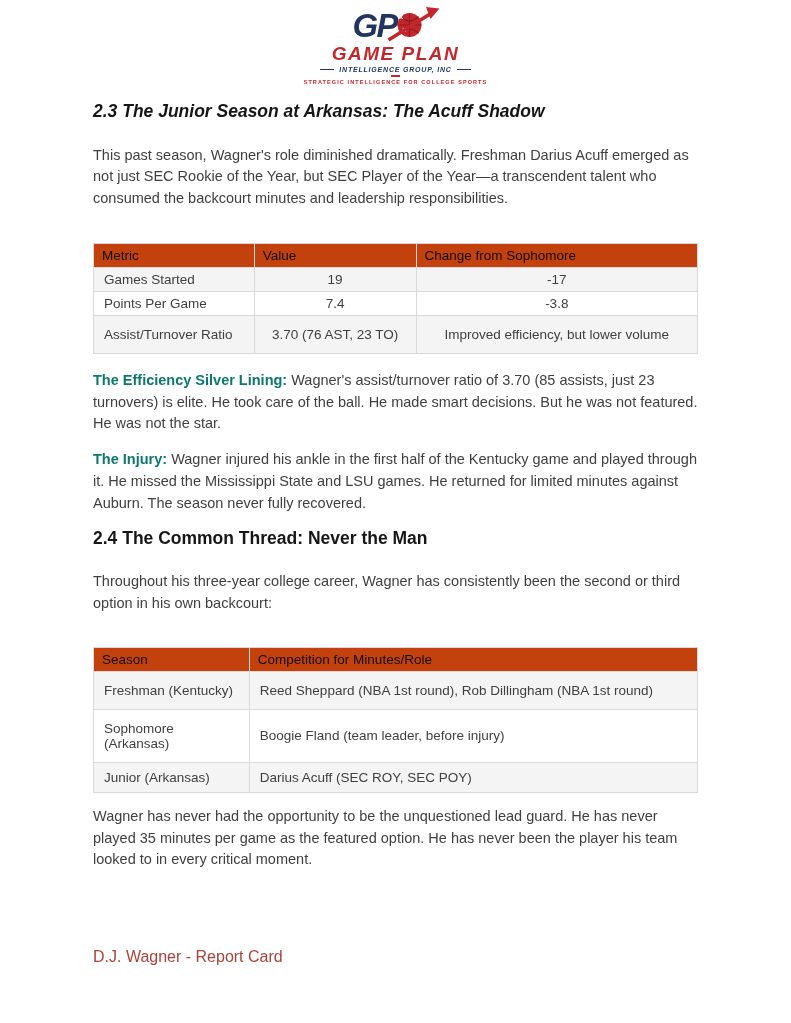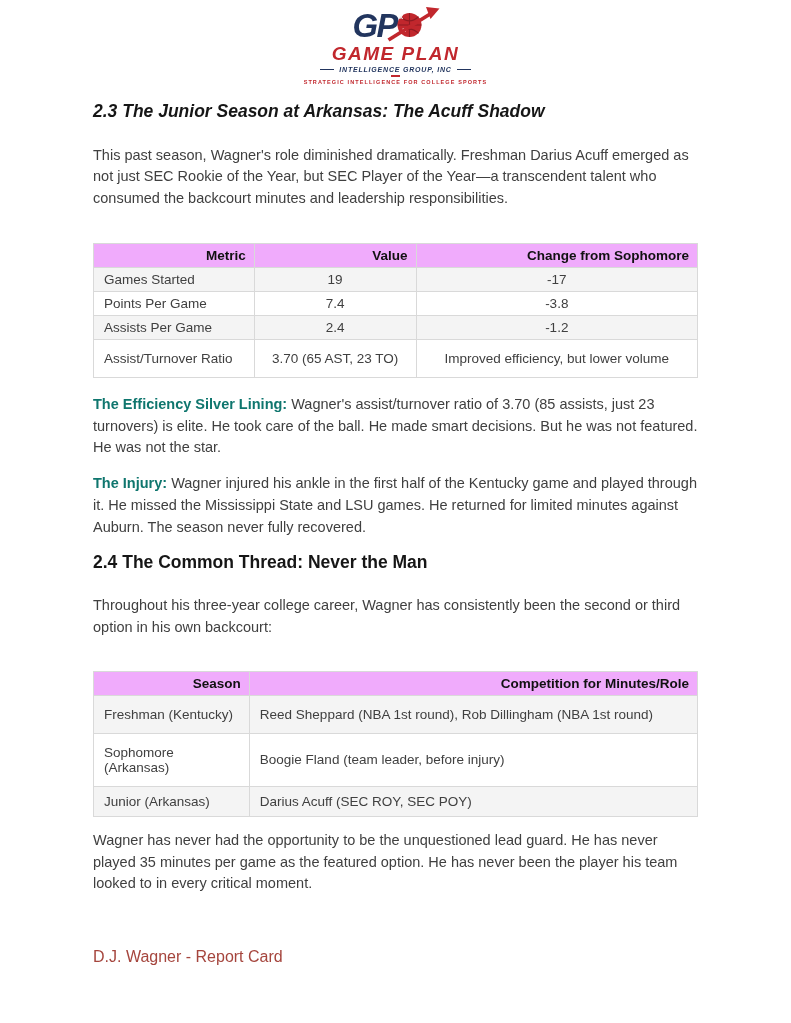--- a/index.html
+++ b/index.html
@@ -92,25 +92,25 @@
   table.data-table {
     border-collapse: collapse;
     width: 100%;
     font-size: 13.5px;
     color: #404040;
   }
   table.data-table th, table.data-table td {
     border: 1px solid #d9d9d9;
   }
   table.data-table th {
-    font-weight: bold;
+    font-weight: normal;
     color: #111111;
-    text-align: right;
+    text-align: left;
     padding: 4px 8px;
-    background: #f0abfc;
+    background: #c2410c;
   }
   table.data-table tbody tr:nth-child(odd) { background: #f4f4f4; }
   table.data-table tbody tr:nth-child(even) { background: #ffffff; }
 
   .t1 { margin-top: 33px; }
   .t1 td { padding: 4px 10px; text-align: center; }
   .t1 td:first-child { text-align: left; }
   .t1 tbody tr:last-child td { padding-top: 11px; padding-bottom: 11px; }
 
   .t2 { margin-top: 32px; }
@@ -179,27 +179,22 @@
           <td>Games Started</td>
           <td>19</td>
           <td>-17</td>
         </tr>
         <tr>
           <td>Points Per Game</td>
           <td>7.4</td>
           <td>-3.8</td>
         </tr>
         <tr>
-          <td>Assists Per Game</td>
-          <td>2.4</td>
-          <td>-1.2</td>
-        </tr>
-        <tr>
           <td>Assist/Turnover Ratio</td>
-          <td>3.70 (65 AST, 23 TO)</td>
+          <td>3.70 (76 AST, 23 TO)</td>
           <td>Improved efficiency, but lower volume</td>
         </tr>
       </tbody>
     </table>
 
   <p class="body-text p-eff"><span class="bold-lead">The Efficiency Silver Lining:</span><span> Wagner's assist/turnover ratio of 3.70 (85 assists, just 23 turnovers) is elite. He took care of the ball. He made smart decisions. But he was not featured. He was not the star.</span></p>
 
   <p class="body-text p-injury"><span class="bold-lead">The Injury:</span><span> Wagner injured his ankle in the first half of the Kentucky game and played through it. He missed the Mississippi State and LSU games. He returned for limited minutes against Auburn. The season never fully recovered.</span></p>
 
   <h2 class="section-heading h-24">2.4 The Common Thread: Never the Man</h2>

